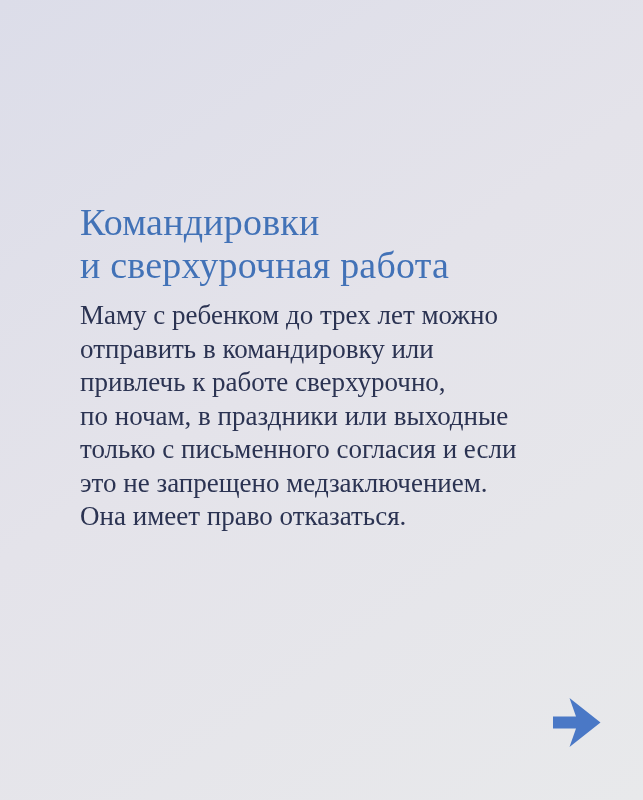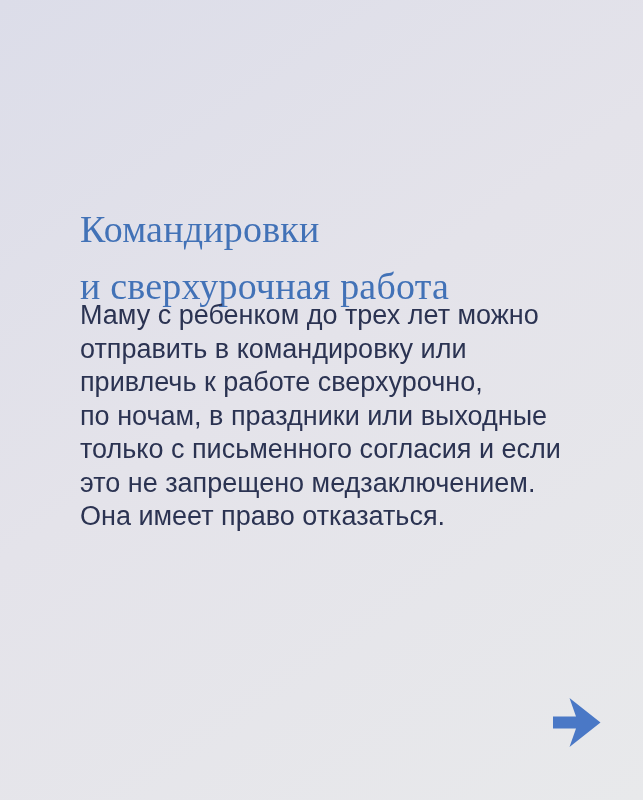--- a/index.html
+++ b/index.html
@@ -14,32 +14,32 @@
     background: linear-gradient(145deg, var(--bg-start, #dcdde9) 0%, #e4e3ea 45%, var(--bg-end, #e8e9eb) 100%);
     font-family: "Liberation Sans", sans-serif;
   }
   .card-title {
     position: absolute;
     left: 80px;
     top: 201px;
     margin: 0;
     font-family: "Liberation Serif", "DejaVu Serif", serif;
     font-size: 38px;
-    line-height: 57px;
+    line-height: 43px;
     font-weight: 500;
     color: var(--title-color, #4272b7);
     white-space: pre;
     letter-spacing: 0.2px;
   }
   .card-body {
     position: absolute;
     left: 80px;
     top: 299px;
     margin: 0;
-    font-family: Liberation Sans, sans-serif;
+    font-family: Liberation Serif, serif;
     font-size: 27px;
     line-height: 33.5px;
     font-weight: 400;
     color: var(--body-color, #2b3352);
     white-space: pre;
   }
   .next-arrow {
     position: absolute;
     left: 553px;
     top: 698px;

